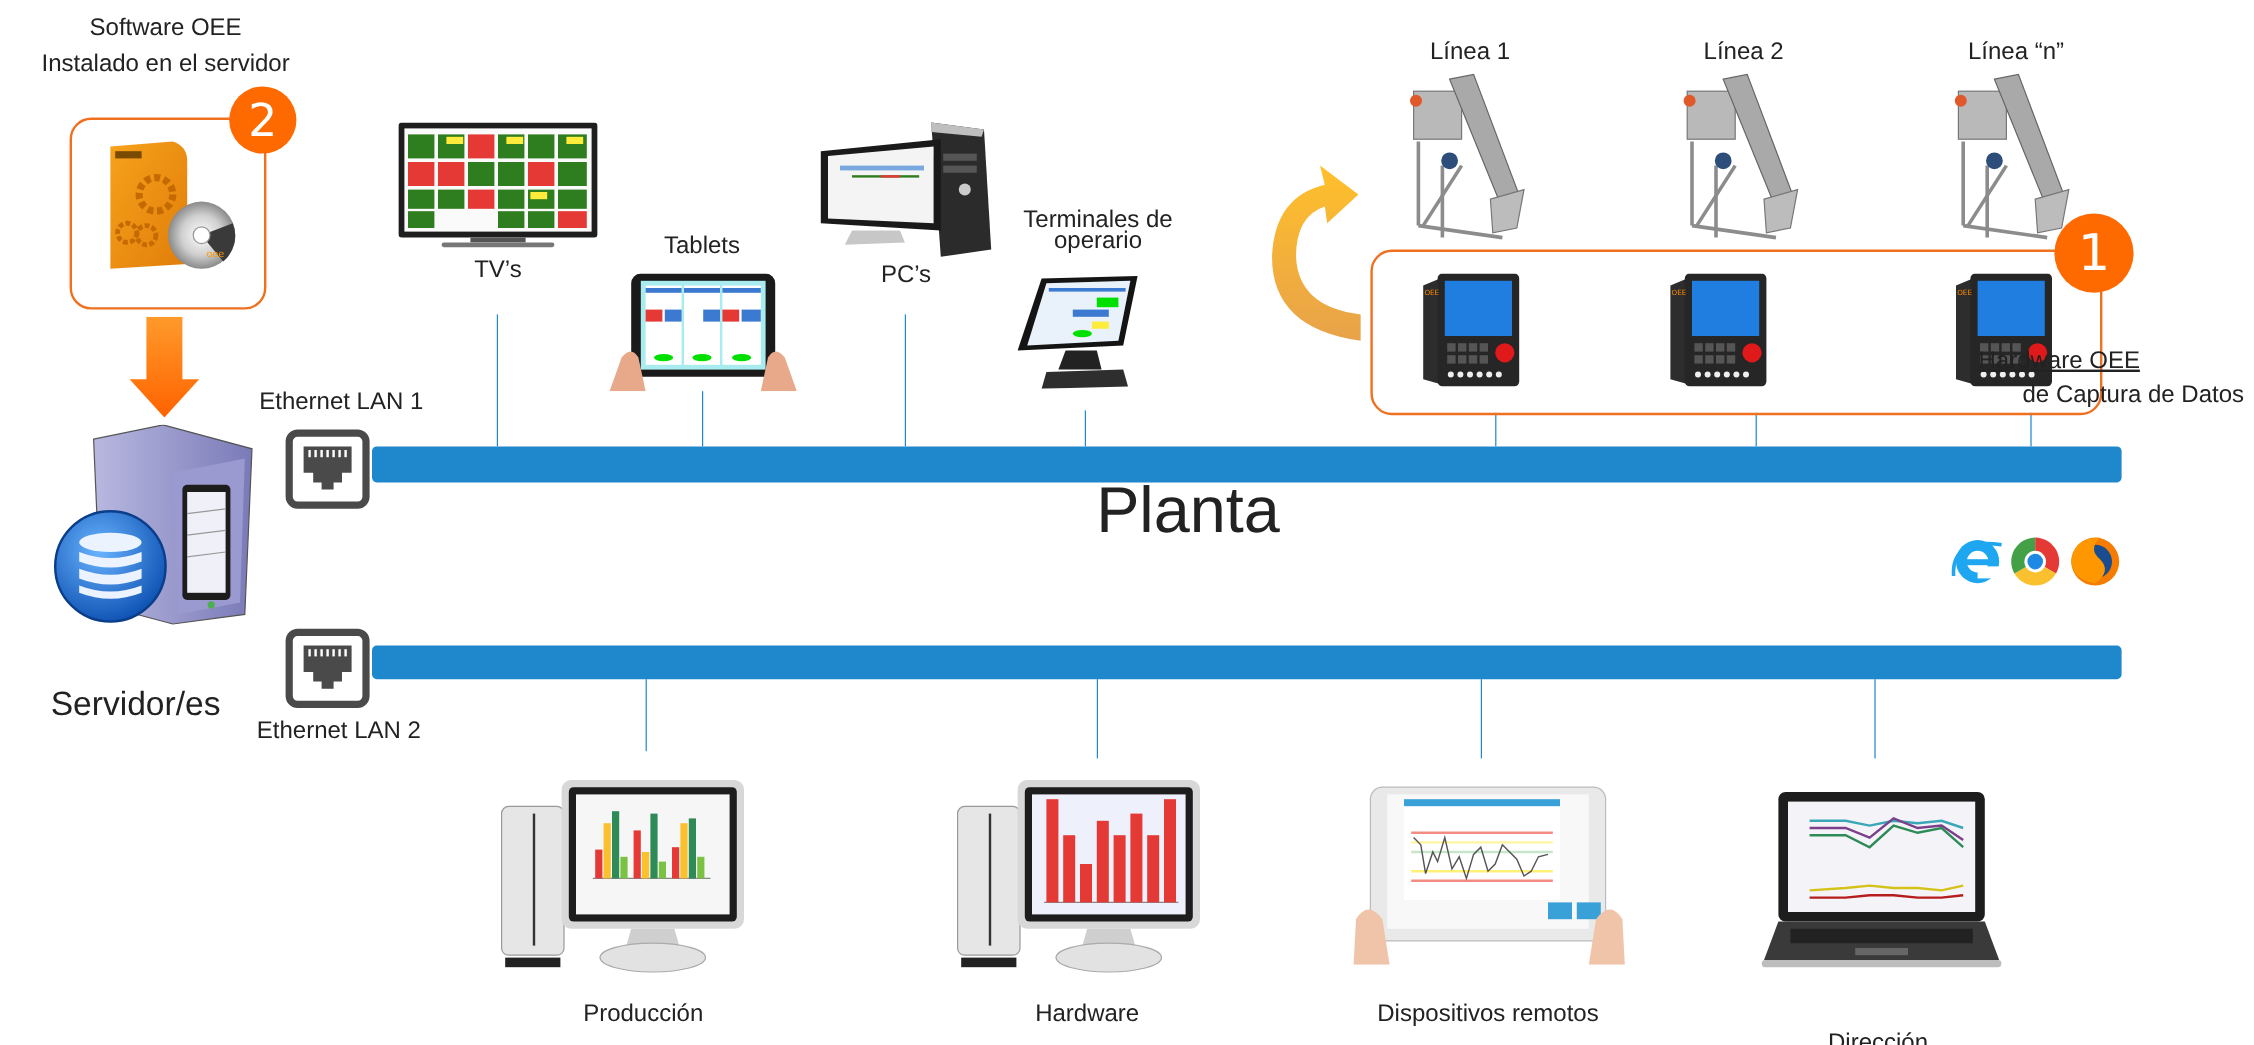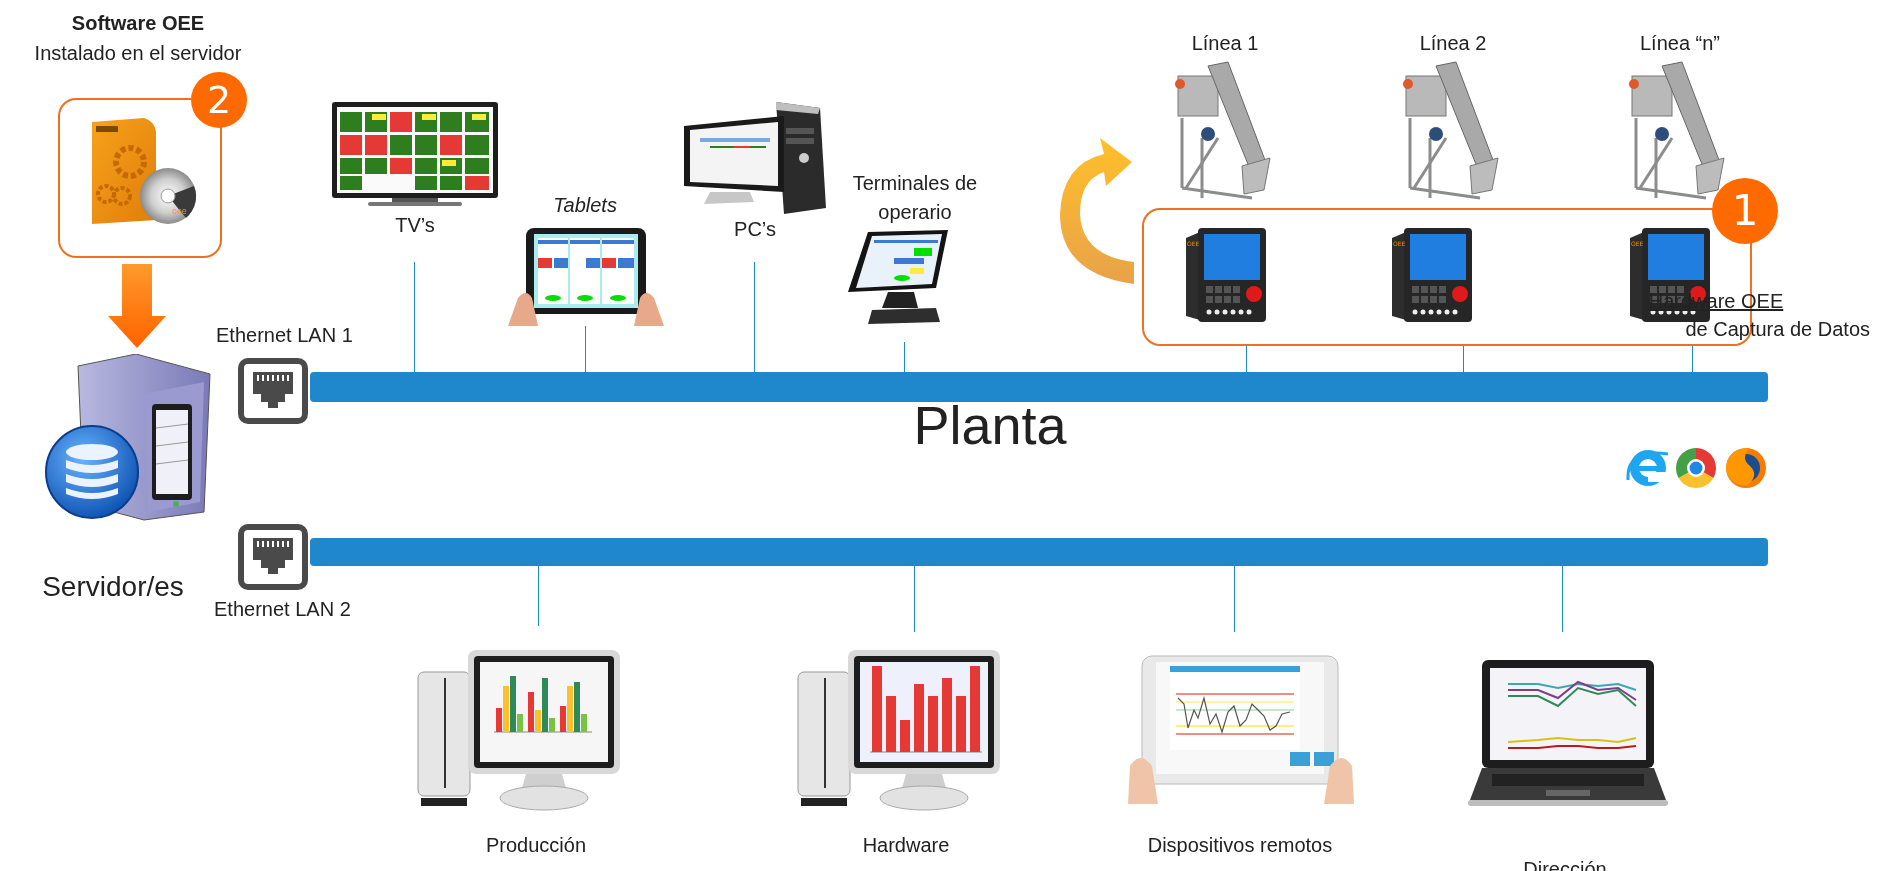--- a/index.html
+++ b/index.html
@@ -9,21 +9,21 @@
   .bus{position:absolute;background:#1f87cc;border-radius:4px;}
   .vline{position:absolute;width:1px;background:#1f87cc;}
   .rj45{position:absolute;width:70px;height:66px;border:6px solid #4a4a4a;border-radius:10px;background:#fff;box-sizing:border-box;}
   .badge{position:absolute;border-radius:50%;background:#ff6a00;color:#fff;text-align:center;font-family:"DejaVu Sans",sans-serif;}
   .orange-frame{position:absolute;border:2.5px solid #f07020;border-radius:18px;box-sizing:border-box;}
   svg{display:block;}
 </style>
 </head>
 <body>
 
-<div class="lbl" style="left:28px;top:10px;width:220px;font-weight:bold;">Software OEE</div>
+<div class="lbl" style="left:28px;top:10px;width:220px;">Software OEE</div>
 <div class="lbl" style="left:8px;top:40px;width:260px;">Instalado en el servidor</div>
 
 <div class="orange-frame" style="left:58px;top:98px;width:164px;height:160px;"></div>
 <div class="abs" style="left:86px;top:116px;">
   <svg width="120" height="112" viewBox="0 0 120 112">
     <defs>
       <linearGradient id="boxg" x1="0" y1="0" x2="1" y2="1">
           <stop offset="0" stop-color="#f7a21b"></stop>
           <stop offset="1" stop-color="#e07d0a"></stop>
         </linearGradient>
@@ -144,21 +144,21 @@
         <rect x="90" y="12" width="14" height="6" fill="#ffeb3b"></rect>
         <rect x="140" y="12" width="14" height="6" fill="#ffeb3b"></rect>
         <rect x="110" y="58" width="14" height="6" fill="#ffeb3b"></rect>
     </g>
     <rect x="60" y="96" width="46" height="4" fill="#555"></rect>
     <rect x="36" y="100" width="94" height="4" rx="2" fill="#777"></rect>
   </svg>
 </div>
 <div class="lbl" style="left:380px;top:212px;width:70px;">TV’s</div>
 
-<div class="lbl" style="left:540px;top:192px;width:90px;font-style:italic;">Tablets</div>
+<div class="lbl" style="left:540px;top:192px;width:90px;">Tablets</div>
 <div class="abs" style="left:508px;top:228px;">
   <svg width="156" height="98" viewBox="0 0 156 98">
     <rect x="18" y="0" width="120" height="86" rx="8" fill="#1a1a1a"></rect>
     <rect x="26" y="6" width="104" height="74" fill="#a8ecf0"></rect>
     <rect x="30" y="10" width="30" height="66" fill="#fff"></rect>
       <rect x="62" y="10" width="30" height="66" fill="#fff"></rect>
       <rect x="94" y="10" width="32" height="66" fill="#fff"></rect>
     <rect x="30" y="12" width="30" height="4" fill="#3b7ad0"></rect>
       <rect x="62" y="12" width="30" height="4" fill="#3b7ad0"></rect>
       <rect x="94" y="12" width="32" height="4" fill="#3b7ad0"></rect>
@@ -186,21 +186,21 @@
     <path d="M10 32 L98 24 L98 88 L10 84 Z" fill="#f4f4f4"></path>
     <rect x="20" y="40" width="70" height="4" fill="#7aa9e0"></rect>
     <rect x="30" y="48" width="56" height="2" fill="#2e7d1e"></rect>
       <rect x="54" y="48" width="16" height="2" fill="#e53935"></rect>
     <path d="M30 94 L70 94 L74 104 L24 106 Z" fill="#c7c7c7"></path>
   </svg>
 </div>
 <div class="lbl" style="left:720px;top:216px;width:70px;text-align:center;">PC’s</div>
 
 <div class="lbl" style="left:840px;top:170px;width:150px;">Terminales de</div>
-<div class="lbl" style="left:840px;top:199px;width:150px;">operario</div>
+<div class="lbl" style="left:840px;top:188px;width:150px;">operario</div>
 <div class="abs" style="left:848px;top:230px;">
   <svg width="106" height="94" viewBox="0 0 106 94">
     <path d="M20 2 L100 0 L88 58 L0 62 Z" fill="#141414"></path>
     <path d="M24 6 L94 4 L84 54 L8 58 Z" fill="#e9f2fb"></path>
     <rect x="26" y="10" width="64" height="3" fill="#3b7ad0"></rect>
     <rect x="66" y="18" width="18" height="8" fill="#00e000"></rect>
     <rect x="46" y="28" width="30" height="6" fill="#3b7ad0"></rect>
     <rect x="62" y="38" width="14" height="6" fill="#ffeb3b"></rect>
     <ellipse cx="54" cy="48" rx="8" ry="3" fill="#00e000"></ellipse>
     <path d="M40 62 L66 62 L70 78 L34 78 Z" fill="#222"></path>

